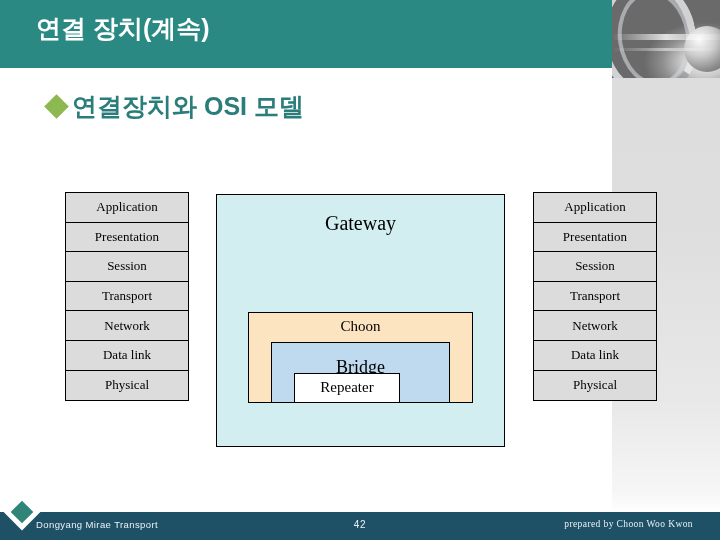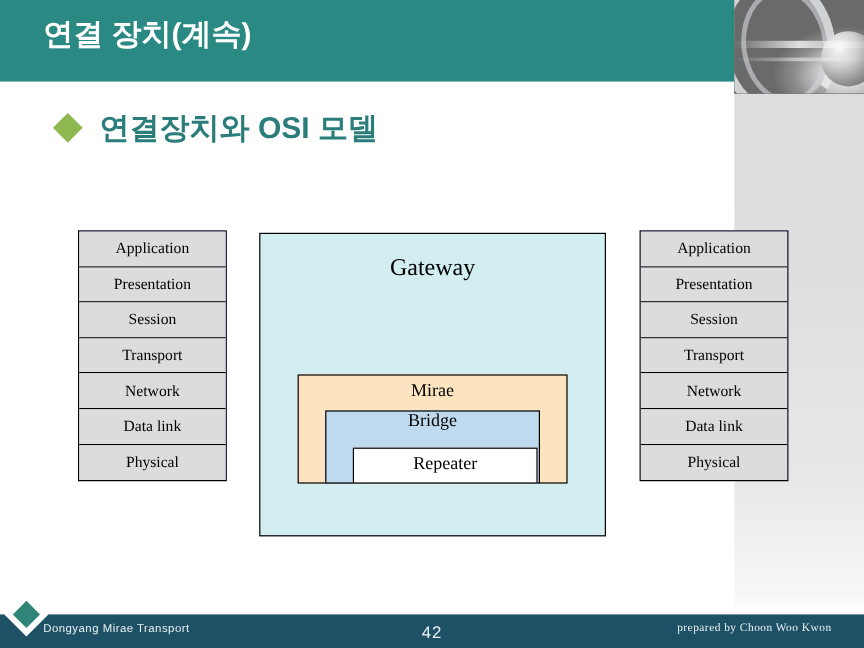--- a/index.html
+++ b/index.html
@@ -119,21 +119,21 @@
     white-space: nowrap;
   }
 
   
   .bullet-row {
     position: absolute;
     left: 46px;
     top: 90px;
     display: flex;
     align-items: center;
-    gap: 16px;
+    gap: 5px;
   }
   .bullet-icon {
     position: relative;
     width: 21px;
     height: 21px;
     flex: 0 0 auto;
   }
   .bullet-icon i {
     position: absolute;
     width: 9px;
@@ -203,38 +203,38 @@
     top: 342px;
     width: 179px;
     height: 61px;
     border: 1px solid #000000;
     background: #bfd9ee;
   }
   .dev-repeater {
     position: absolute;
     left: 294px;
     top: 373px;
-    width: 154px;
+    width: 106px;
     height: 30px;
     border: 1px solid #000000;
     background: #ffffff;
   }
 
   .dev-label {
     position: absolute;
     left: 0;
     right: 0;
     font-family: "Liberation Serif", serif;
     color: #000000;
     text-align: center;
     white-space: nowrap;
   }
   .dev-gateway > .dev-label  { top: 17px; font-size: 20px; }
   .dev-router  > .dev-label  { top: 5px;  font-size: 15px; }
-  .dev-bridge  > .dev-label  { top: 0;  font-size: 15px; }
+  .dev-bridge  > .dev-label  { top: 14px;  font-size: 18px; }
   .dev-repeater > .dev-label { top: 5px;  font-size: 15px; }
 
   
   .footer-bar {
     position: absolute;
     left: 0;
     top: 512px;
     width: 720px;
     height: 28px;
     background: #1f5166;
@@ -274,21 +274,21 @@
     letter-spacing: 0.4px;
     white-space: nowrap;
   }
   .footer-page {
     position: absolute;
     left: 0;
     right: 0;
     top: 519px;
     text-align: center;
     font-family: "Liberation Sans", sans-serif;
-    font-size: 14px;
+    font-size: 10px;
     color: #eaf1f4;
     letter-spacing: 0.8px;
   }
   .footer-right {
     position: absolute;
     right: 27px;
     top: 519px;
     font-family: Liberation Serif, serif;
     font-size: 9.5px;
     color: #eaf1f4;
@@ -344,21 +344,21 @@
     <div class="osi-cell">Network</div>
     <div class="osi-cell">Data link</div>
     <div class="osi-cell">Physical</div>
   </div>
 
   <div class="dev-gateway">
     <div class="dev-label">Gateway</div>
   </div>
 
   <div class="dev-router">
-    <div class="dev-label">Mirae</div>
+    <div class="dev-label">Choon</div>
   </div>
 
   <div class="dev-bridge">
     <div class="dev-label">Bridge</div>
   </div>
 
   <div class="dev-repeater">
     <div class="dev-label">Repeater</div>
   </div>
 

